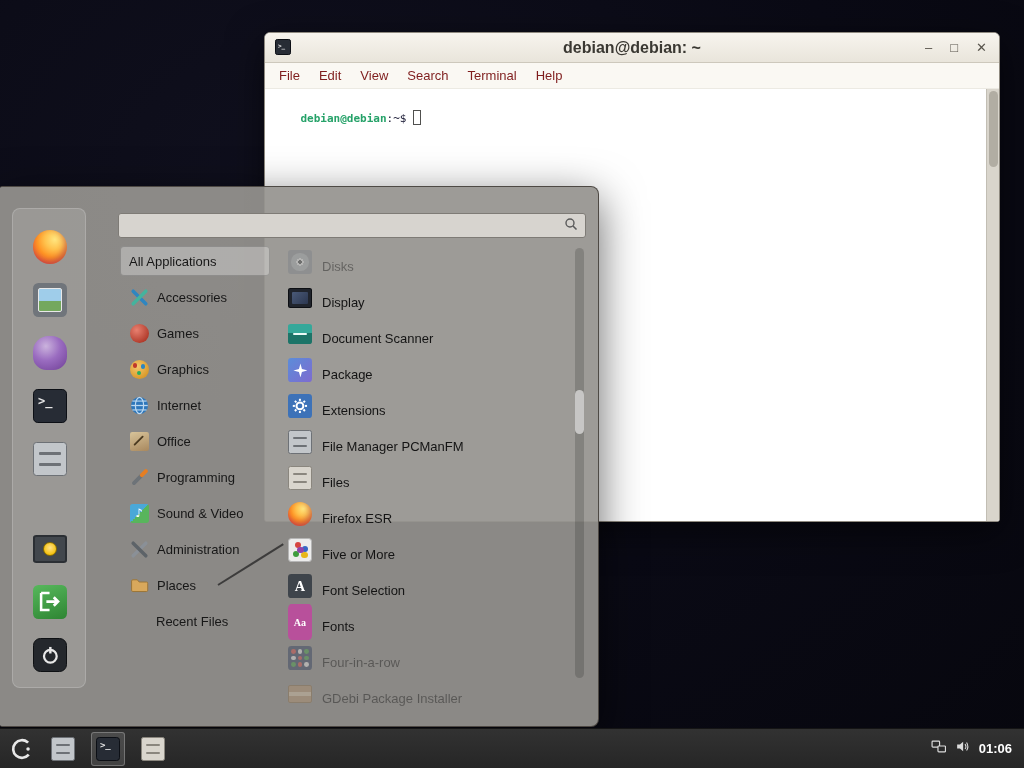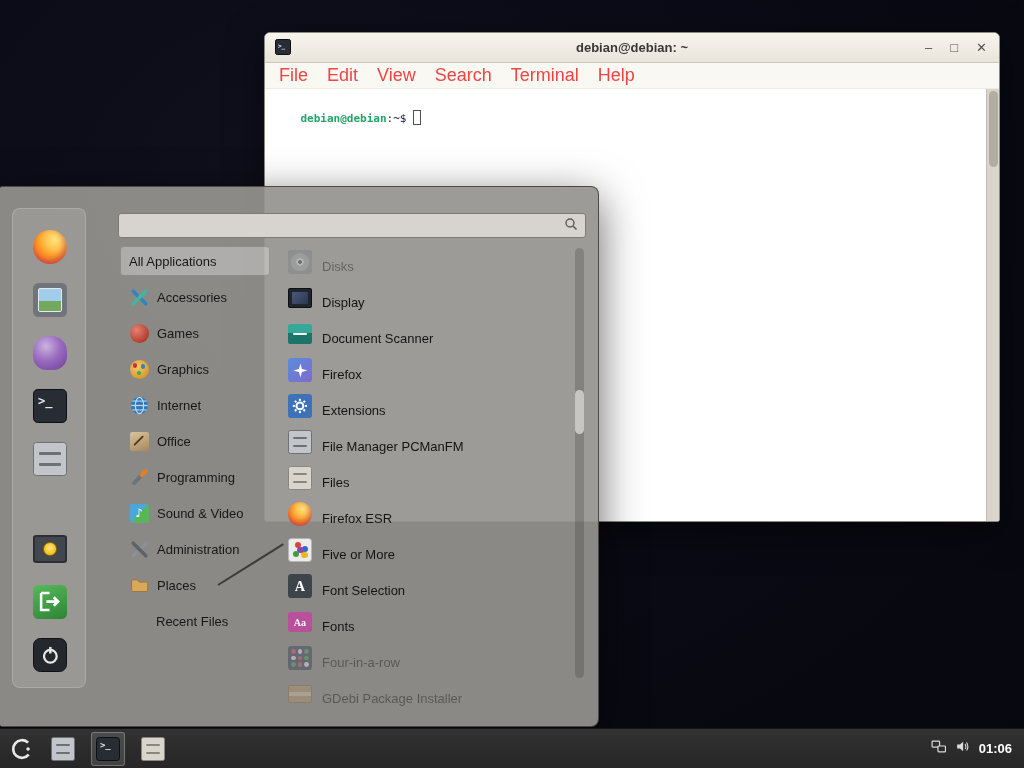--- a/index.html
+++ b/index.html
@@ -8,26 +8,26 @@
        background:radial-gradient(ellipse at 30% 25%, #10101e 0%, #0a0a15 55%, #07070e 100%)}
   i{display:inline-block;font-style:normal;vertical-align:middle}
 
   
   #terminal{position:absolute;left:264px;top:32px;width:736px;height:490px;z-index:10;
             border:1px solid #8f8a80;border-radius:6px 6px 3px 3px;overflow:hidden;
             background:#fff;box-shadow:0 10px 36px rgba(0,0,0,.55)}
   .titlebar{height:30px;background:linear-gradient(#f7f4ee,#e9e5db);border-bottom:1px solid #cdc8bc;
             position:relative;display:flex;align-items:center}
   .wicon{position:absolute;left:10px;top:6px}
-  .wtitle{flex:1;text-align:center;font-weight:bold;font-size:13px;color:#3a3832}
+  .wtitle{flex:1;text-align:center;font-weight:bold;font-size:16px;color:#3a3832}
   .controls{position:absolute;right:12px;top:0;height:100%;display:flex;align-items:center;gap:18px;
             color:#57534b;font-size:13px}
   .controls span{cursor:default;line-height:1}
   .menubar{height:26px;background:#faf8f3;display:flex;align-items:center;gap:19px;padding-left:14px;
-           font-size:18px;color:#ef4444;border-bottom:1px solid #eceae3}
+           font-size:13px;color:#7f1d1d;border-bottom:1px solid #eceae3}
   .termbody{position:relative;height:434px;background:#fff;padding:8px 22px 8px 9px;
             font-family:"DejaVu Sans Mono",monospace;font-size:11px;white-space:pre}
   .p-user{color:#26a269;font-weight:bold}
   .p-rest{color:#20203a}
   .cursor{display:inline-block;width:8px;height:15px;border:1px solid #50504e;margin-left:7px;vertical-align:text-bottom}
   .tscroll{position:absolute;right:0;top:0;bottom:0;width:13px;background:#d9d5cc;border-left:1px solid #c2beb4}
   .thandle{position:absolute;top:2px;left:2px;width:9px;height:76px;background:#b1ada3;border-radius:5px}
 
   
   #appmenu{position:absolute;left:0;top:186px;width:599px;height:541px;z-index:20;
@@ -271,21 +271,21 @@
         <span>Document Scanner</span>
       </div>
       <div class="app">
         <span class="ai">
           <i style="width:24px;height:24px;border-radius:14%;background:linear-gradient(135deg,#5b8dd9,#7e6bd0);display:flex;align-items:center;justify-content:center">
             <svg width="14.879999999999999" height="14.879999999999999" viewBox="0 0 10 10">
               <path d="M5 0.3 L6 4 L9.7 5 L6 6 L5 9.7 L4 6 L0.3 5 L4 4 Z" fill="#fff"></path>
             </svg>
           </i>
         </span>
-        <span>Firefox</span>
+        <span>Package</span>
       </div>
       <div class="app">
         <span class="ai">
           <i style="width:24px;height:24px;border-radius:14%;background:#3d72b8;display:flex;align-items:center;justify-content:center">
             <svg width="15.84" height="15.84" viewBox="0 0 12 12">
               <circle cx="6" cy="6" r="2.6" fill="none" stroke="#fff" stroke-width="1.5"></circle>
               <g stroke="#fff" stroke-width="1.5">
                 <line x1="6" y1="0.6" x2="6" y2="2.2"></line>
                 <line x1="6" y1="9.8" x2="6" y2="11.4"></line>
                 <line x1="0.6" y1="6" x2="2.2" y2="6"></line>
@@ -337,21 +337,21 @@
         <span>Five or More</span>
       </div>
       <div class="app">
         <span class="ai">
           <i style="width:24px;height:24px;border-radius:14%;background:#3e444b;color:#fff;font:bold 14.399999999999999px 'Liberation Serif',serif;display:flex;align-items:center;justify-content:center">A</i>
         </span>
         <span>Font Selection</span>
       </div>
       <div class="app">
         <span class="ai">
-          <i style="width:24px;height:20px;border-radius:14%;background:#b8509b;color:#fff;display:flex;align-items:center;justify-content:center;font:bold 10.08px 'Liberation Serif',serif">Aa</i>
+          <i style="width:24px;height:36px;border-radius:14%;background:#b8509b;color:#fff;display:flex;align-items:center;justify-content:center;font:bold 10.08px 'Liberation Serif',serif">Aa</i>
         </span>
         <span>Fonts</span>
       </div>
       <div class="app faded">
         <span class="ai">
           <i style="width:24px;height:24px;border-radius:14%;background:#2e3d5c;display:grid;grid-template-columns:repeat(3,1fr);place-items:center;padding:1.92px;box-sizing:border-box">
             <i style="width:4.800000000000001px;height:4.800000000000001px;border-radius:50%;background:#d64541"></i>
             <i style="width:4.800000000000001px;height:4.800000000000001px;border-radius:50%;background:#e8e8e8"></i>
             <i style="width:4.800000000000001px;height:4.800000000000001px;border-radius:50%;background:#3e9c3e"></i>
             <i style="width:4.800000000000001px;height:4.800000000000001px;border-radius:50%;background:#e8e8e8"></i>

